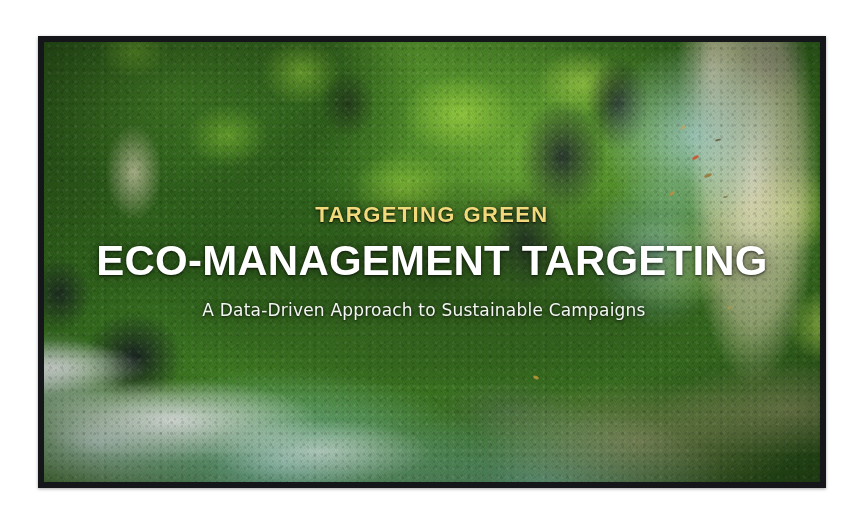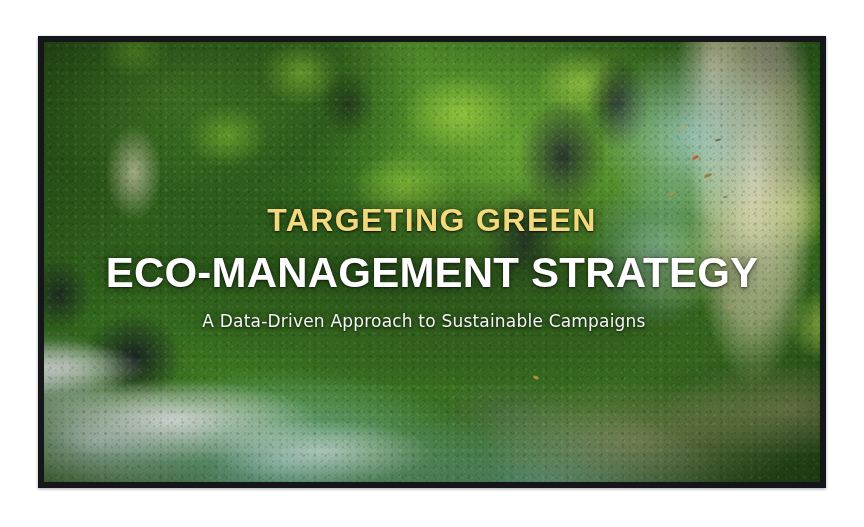--- a/index.html
+++ b/index.html
@@ -169,21 +169,21 @@
     position: absolute;
     left: 0;
     right: 0;
     top: 160px;
     text-align: center;
     z-index: 6;
   }
 
   .eyebrow {
     font-family: "Liberation Sans", sans-serif;
-    font-size: 32px;
+    font-size: 22px;
     font-weight: 700;
     letter-spacing: 1.4px;
     color: #f2da7c;
     text-shadow:
       0 1px 2px rgba(0,0,0,0.75),
       0 0 10px rgba(0,0,0,0.55);
     line-height: 1.15;
     margin: 0;
   }
 
@@ -241,18 +241,18 @@
           <div class="boat" style="left: 87.5%; top: 35%; width: 5px; height: 2px; background: rgb(138, 131, 88); transform: rotate(-10deg); opacity: 0.9;"></div>
           <div class="boat" style="left: 63%; top: 76%; width: 6px; height: 3px; background: rgb(200, 160, 60); transform: rotate(22deg); opacity: 0.9;"></div>
           <div class="boat" style="left: 88%; top: 60%; width: 5px; height: 3px; background: rgb(185, 169, 94); transform: rotate(-18deg); opacity: 0.9;"></div>
         </div>
       <div class="scrim"></div>
       <div class="vignette"></div>
     </div>
 
     <div class="title-block">
       <div class="eyebrow">TARGETING GREEN</div>
-      <div class="headline">ECO-MANAGEMENT STRATEGY</div>
+      <div class="headline">ECO-MANAGEMENT TARGETING</div>
       <div class="subtitle">A Data-Driven Approach to Sustainable Campaigns</div>
     </div>
 
   </div>
 </div>
 
 </body></html>

